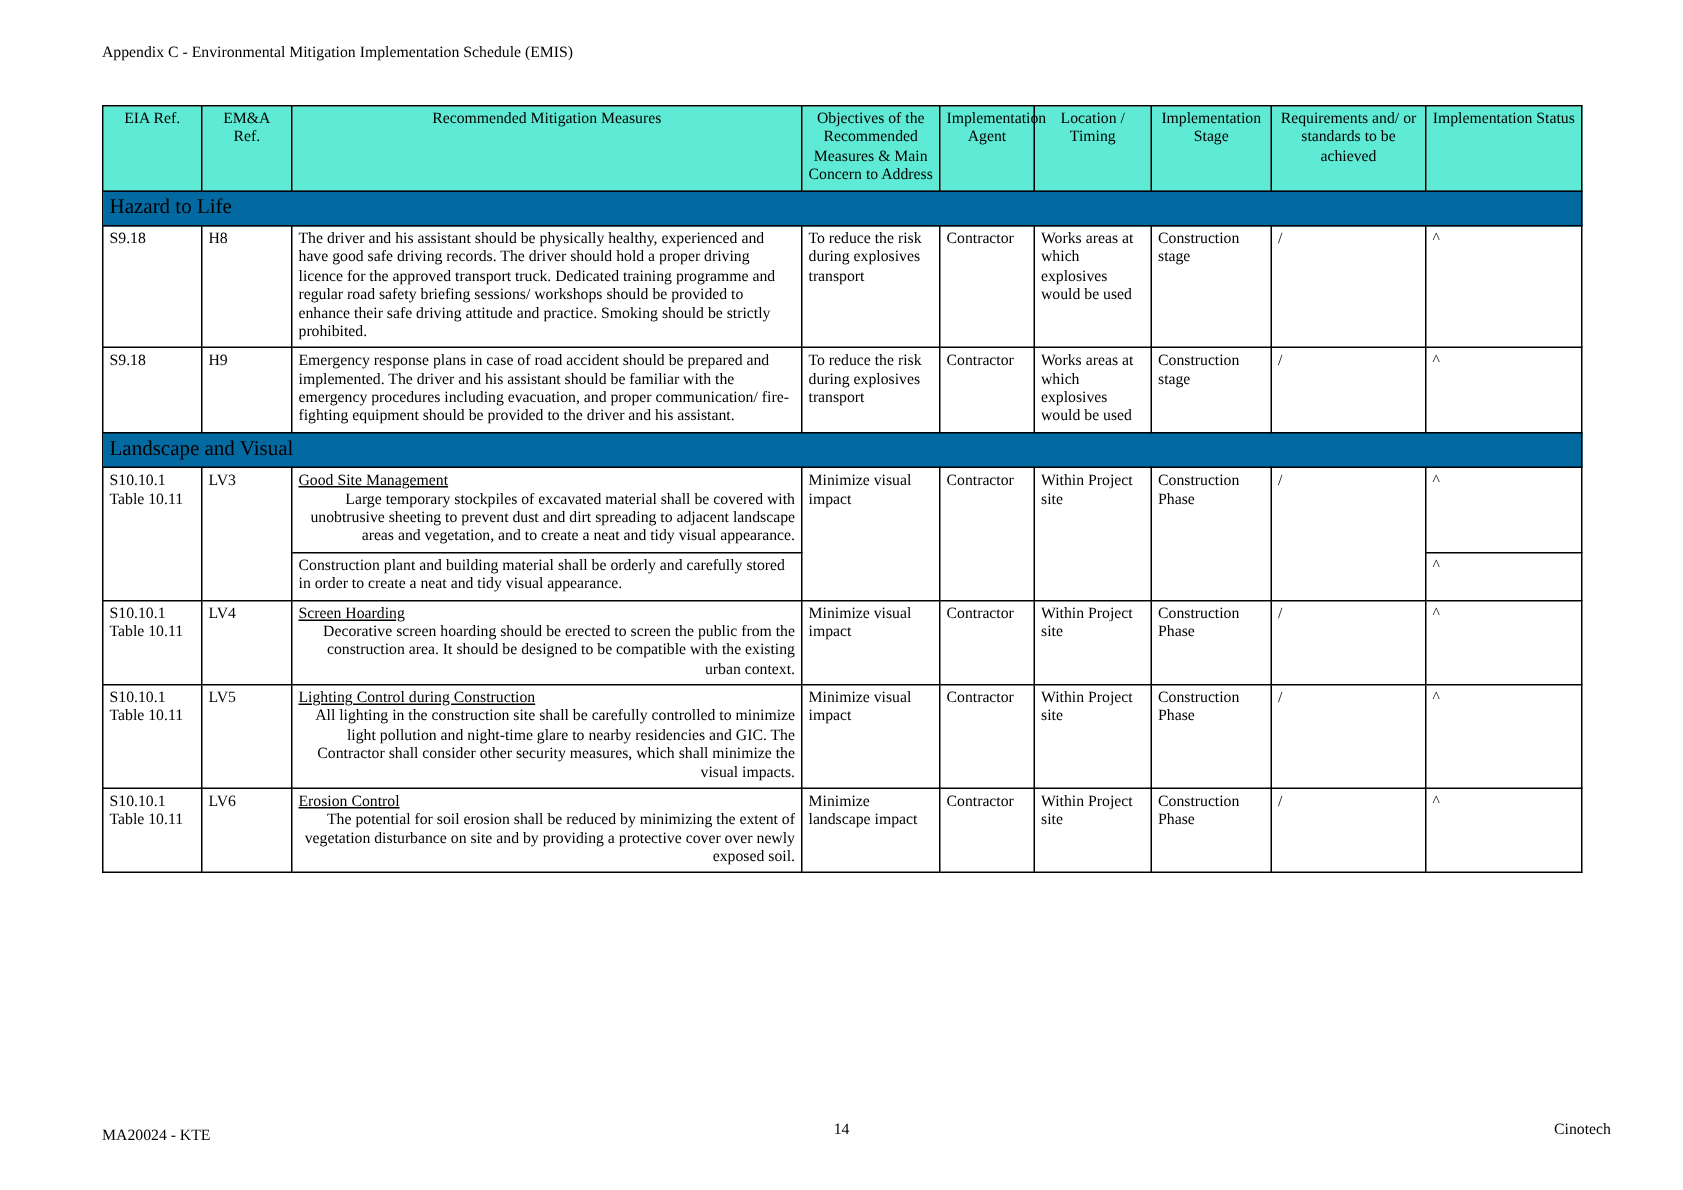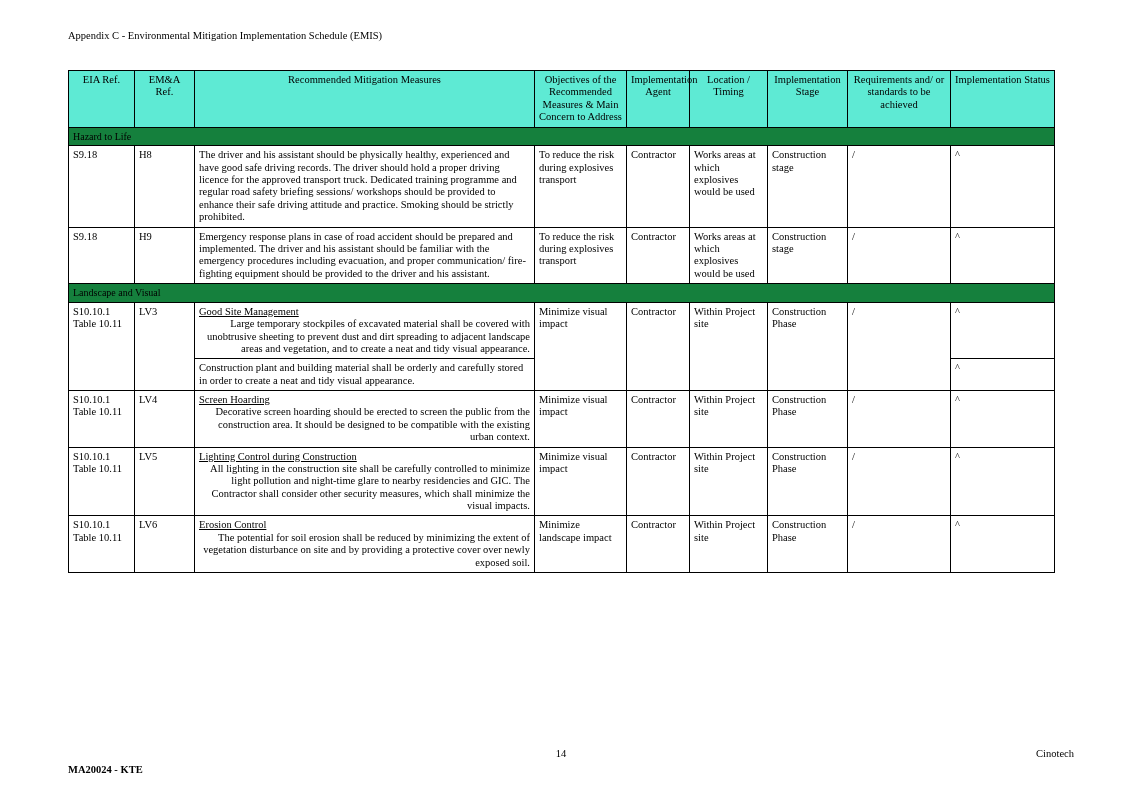--- a/index.html
+++ b/index.html
@@ -51,23 +51,23 @@
   }
   thead td {
     background: #5eead4;
     text-align: center;
     vertical-align: middle;
     font-weight: bold;
     font-size: 10.5px;
     padding: 4px 3px;
   }
   .section-row td {
-    background: #15803d;
+    background: #0369a1;
     font-weight: bold;
-    font-size: 10px;
+    font-size: 14px;
     padding: 2px 4px;
   }
   .c-center {
     text-align: left;
   }
   .c-left {
     text-align: left;
   }
   .measure u {
     text-decoration: underline;
@@ -83,22 +83,21 @@
     position: absolute;
     left: 68px;
     right: 68px;
     top: 748px;
     font-size: 10.5px;
     font-family: "Liberation Serif", serif;
   }
   .footer .left {
     position: absolute;
     left: 0;
-    top: 16px;
-    font-weight: bold;
+    top: 4px;
   }
   .footer .center {
     position: absolute;
     left: 0;
     width: 986px;
     text-align: center;
     top: 0;
   }
   .footer .right {
     position: absolute;

